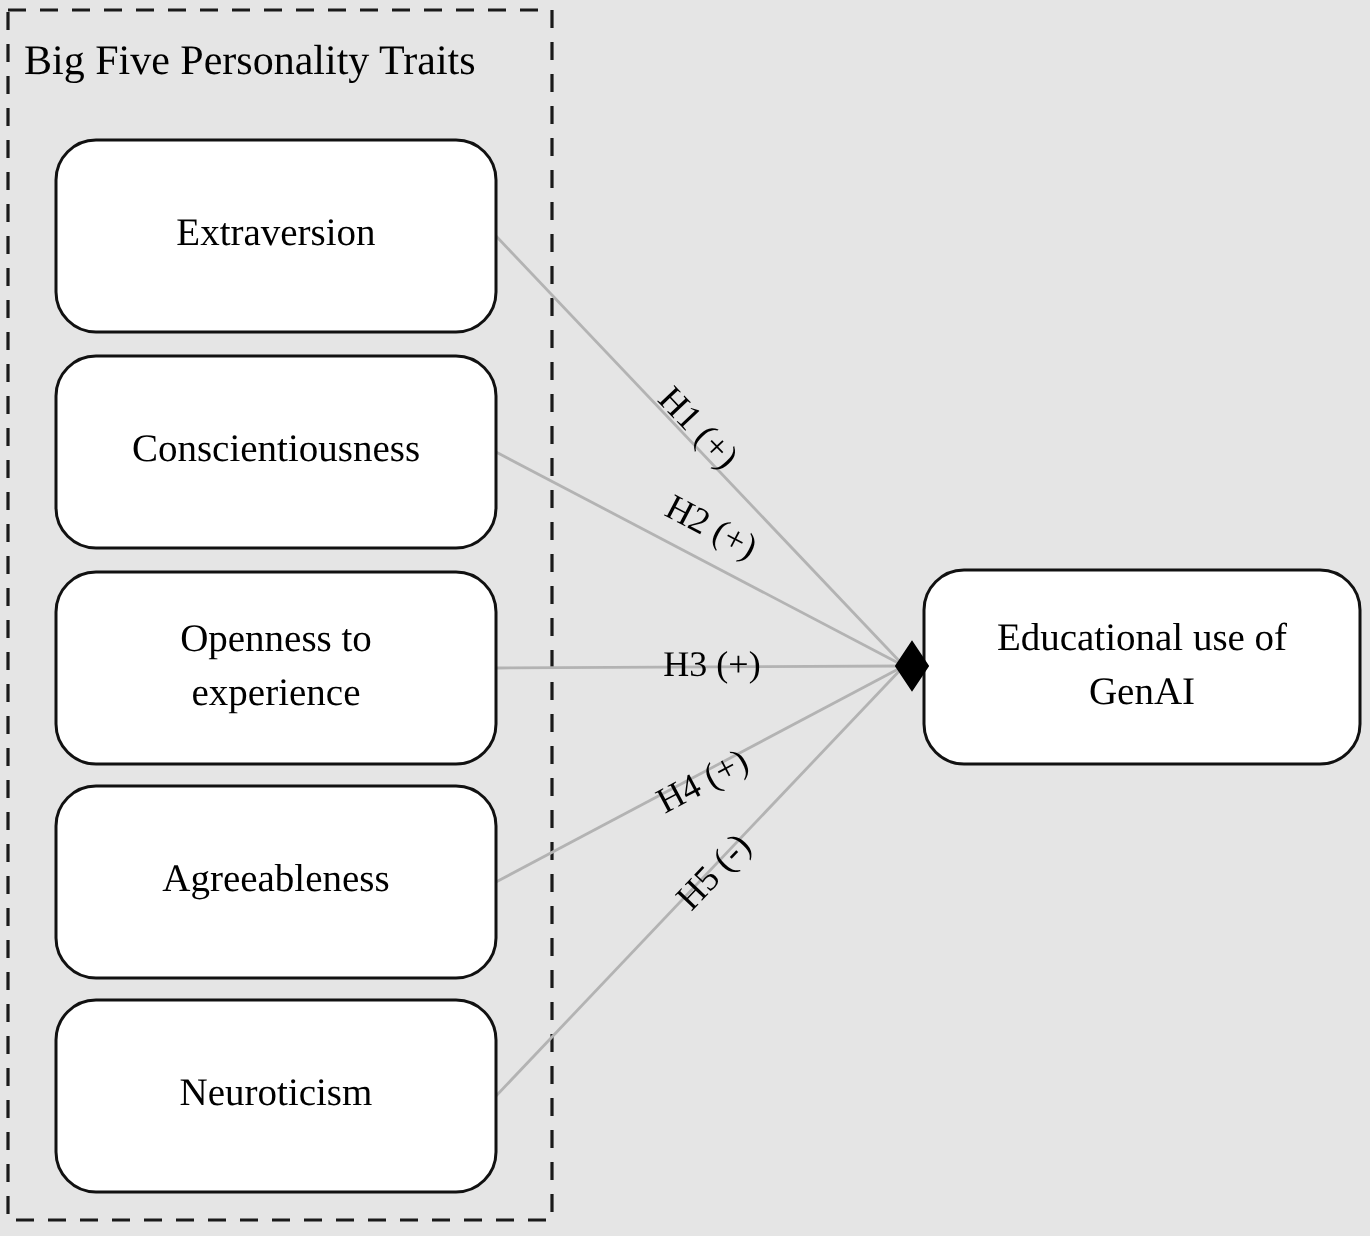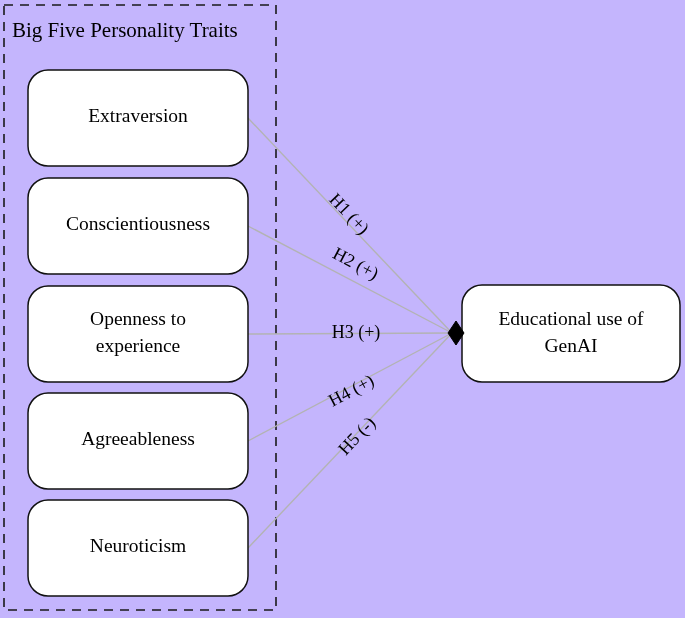--- a/index.html
+++ b/index.html
@@ -9,21 +9,21 @@
     background: #ffffff;
   }
   body {
     font-family: "Liberation Serif", "DejaVu Serif", serif;
     color: #000000;
   }
   #diagram-root {
     position: relative;
     width: 685px;
     height: 618px;
-    background: #c4b5fd;
+    background: #e5e5e5;
     overflow: hidden;
   }
   #diagram-svg {
     position: absolute;
     left: 0;
     top: 0;
     width: 685px;
     height: 618px;
   }
   .grp-frame {

